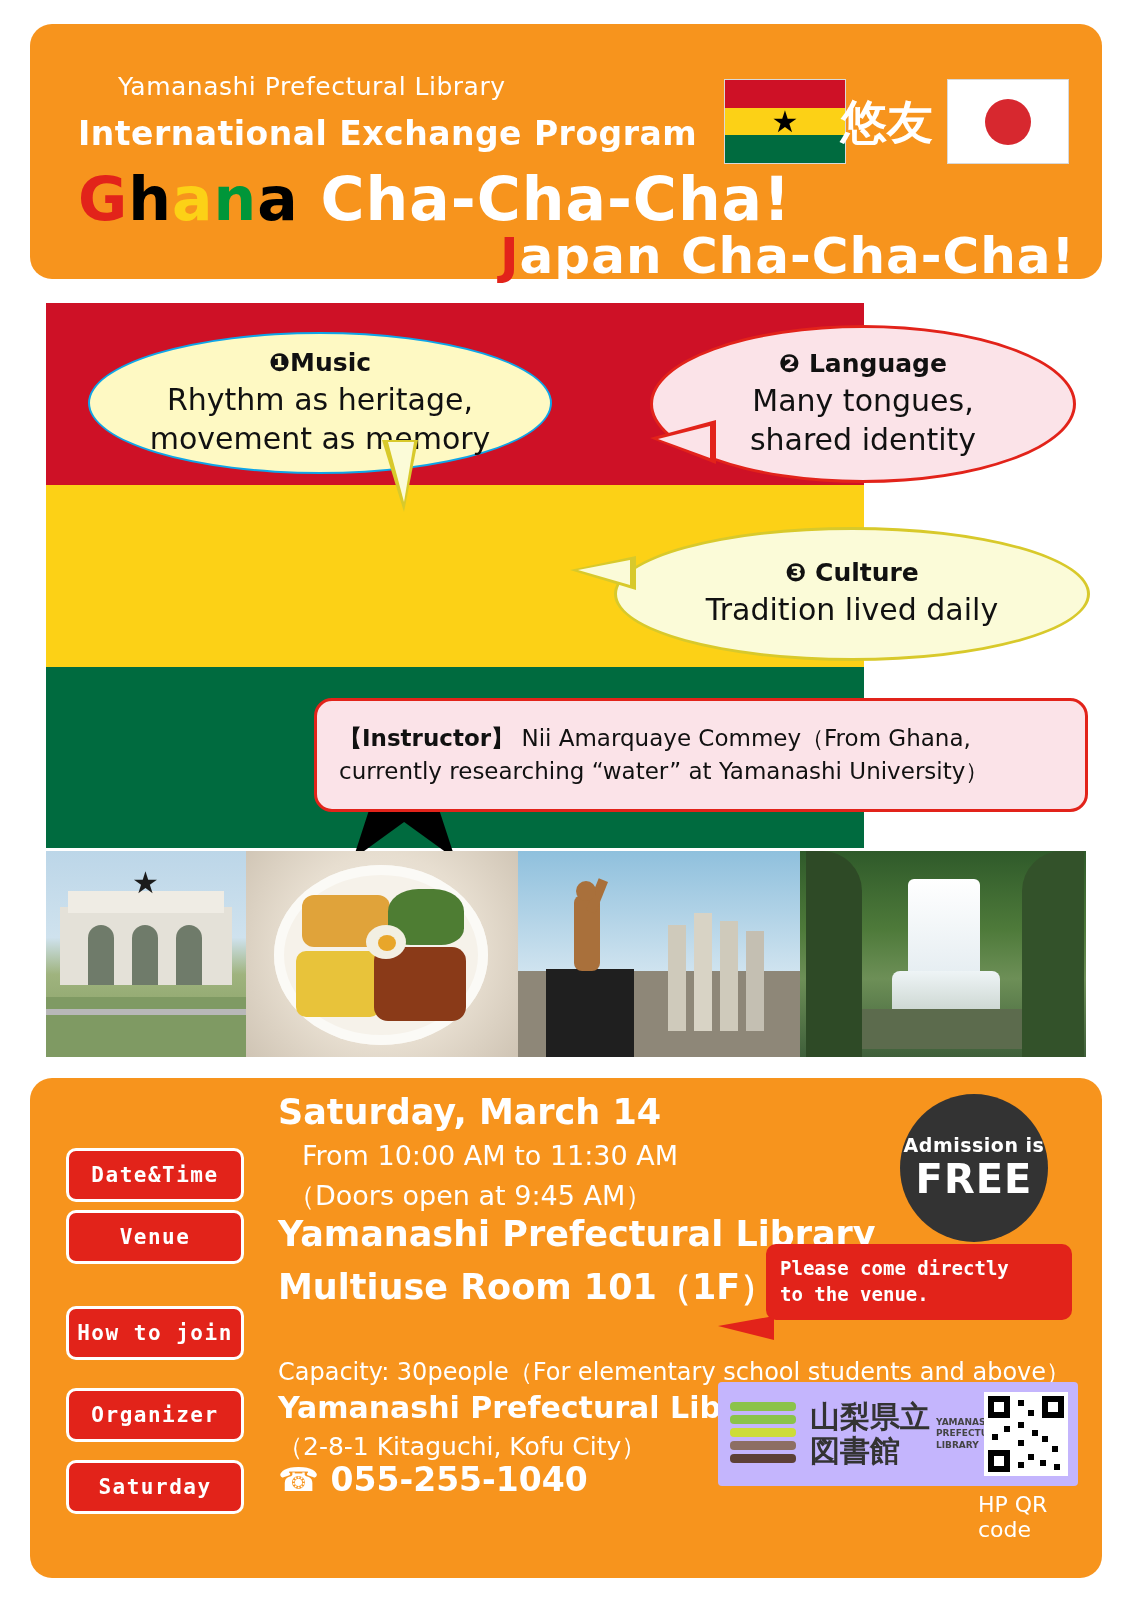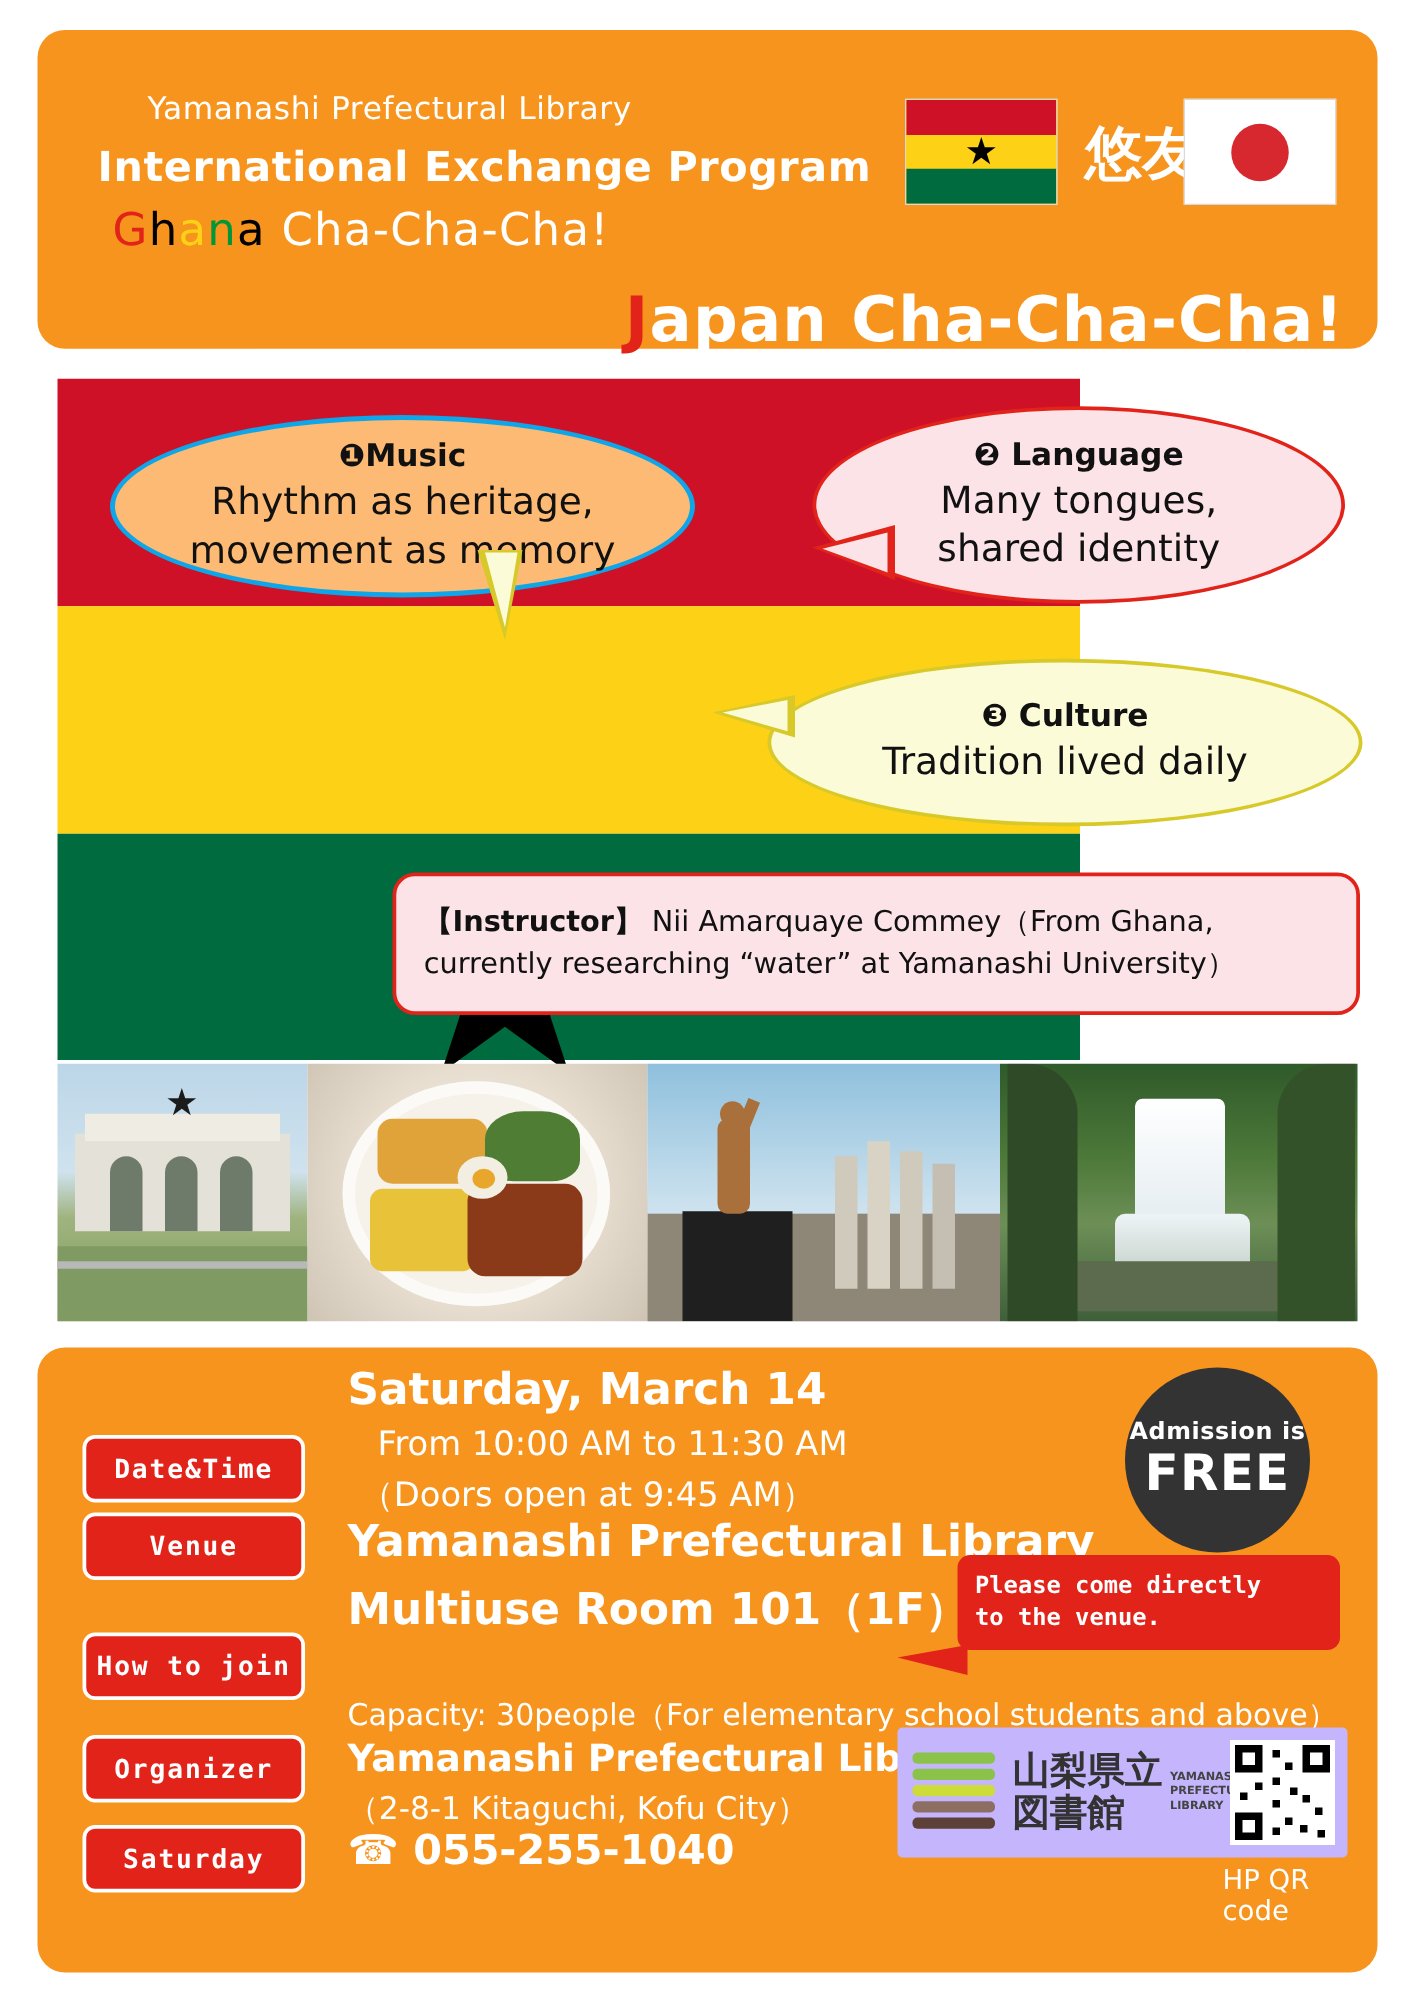--- a/index.html
+++ b/index.html
@@ -19,22 +19,22 @@
   }
   .hdr-sub{
     position:absolute;left:88px;top:48px;
     font-size:25px;color:#ffffff;letter-spacing:.5px;
   }
   .hdr-title{
     position:absolute;left:48px;top:90px;
     font-size:33px;color:#ffffff;font-weight:bold;letter-spacing:.5px;
   }
   .line-ghana{
-    position:absolute;left:60px;top:140px;
-    font-size:36px;font-weight:normal;letter-spacing:1px;white-space:nowrap;
+    position:absolute;left:48px;top:140px;
+    font-size:60px;font-weight:bold;letter-spacing:1px;white-space:nowrap;
   }
   .line-japan{
     position:absolute;left:470px;top:203px;
     font-size:50px;font-weight:bold;letter-spacing:1px;white-space:nowrap;
   }
   .w{color:#ffffff;}
   .g-red{color:#E2231A;}
   .g-yellow{color:#FCD116;}
   .g-green{color:#009639;}
   .g-black{color:#000000;}
@@ -43,21 +43,21 @@
   .flag-ghana{
     position:absolute;left:694px;top:55px;width:120px;height:83px;
     border:1px solid #d9d9d9;overflow:hidden;background:#FCD116;
   }
   .fg-r{position:absolute;left:0;top:0;width:100%;height:33.3%;background:#CE1126;}
   .fg-y{position:absolute;left:0;top:33.3%;width:100%;height:33.4%;background:#FCD116;}
   .fg-g{position:absolute;left:0;top:66.7%;width:100%;height:33.3%;background:#006B3F;}
   .fg-star{position:absolute;left:50%;top:50%;transform:translate(-50%,-50%);
     font-size:30px;color:#000;line-height:1;}
   .yuyu{
-    position:absolute;left:838px;top:68px;font-size:46px;color:#ffffff;font-weight:bold;
+    position:absolute;left:811px;top:68px;font-size:46px;color:#ffffff;font-weight:bold;
   }
   .flag-japan{
     position:absolute;left:917px;top:55px;width:120px;height:83px;
     background:#ffffff;border:1px solid #d9d9d9;
   }
   .fj-dot{position:absolute;left:50%;top:50%;transform:translate(-50%,-50%);
     width:46px;height:46px;border-radius:50%;background:#D7282F;}
 
   
   .flagbody{
@@ -74,21 +74,21 @@
   
   .bub{
     position:absolute;border-radius:50%;text-align:center;
     display:flex;flex-direction:column;justify-content:center;align-items:center;
   }
   .bub .t{font-weight:bold;font-size:25px;color:#111;margin-bottom:4px;}
   .bub .d{font-size:30px;color:#111;line-height:1.28;}
 
   .bub1{
     left:88px;top:332px;width:460px;height:138px;
-    background:#fdba74;border:4px solid #0ea5e9;
+    background:#fef9c3;border:2px solid #0ea5e9;
   }
   .bub1-tail{
     position:absolute;left:382px;top:440px;width:0;height:0;
     border-left:22px solid transparent;border-right:14px solid transparent;
     border-top:72px solid #D8C92B;
   }
   .bub1-tail:after{
     content:"";position:absolute;left:-16px;top:-70px;width:0;height:0;
     border-left:16px solid transparent;border-right:10px solid transparent;
     border-top:60px solid #FBFBD8;

